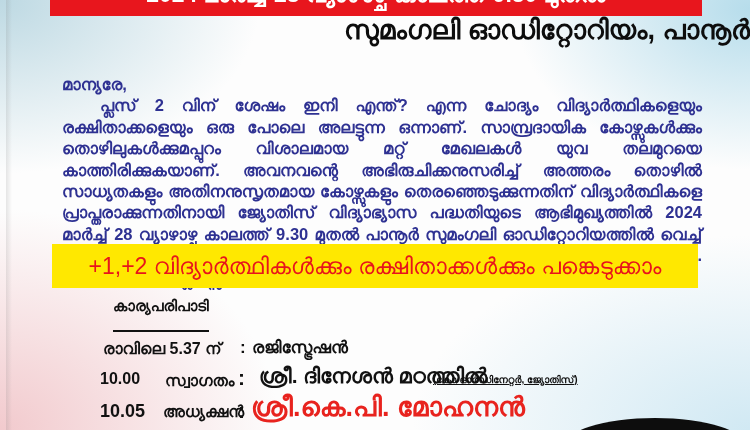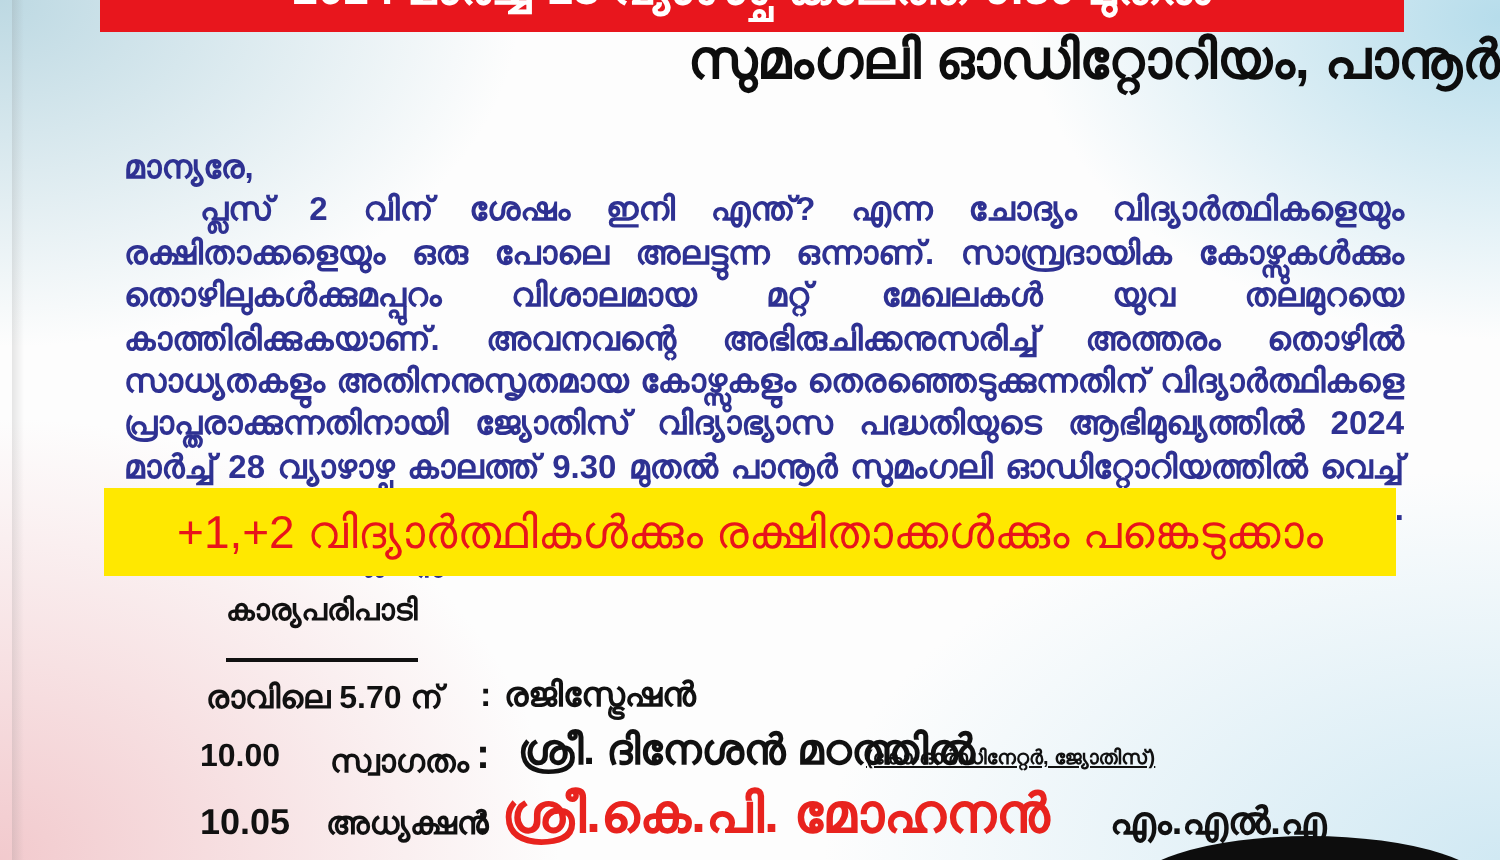--- a/index.html
+++ b/index.html
@@ -85,31 +85,30 @@
     <span class="salutation">മാന്യരേ,</span>
     <span class="body">പ്ലസ് 2 വിന് ശേഷം ഇനി എന്ത്? എന്ന ചോദ്യം വിദ്യാർത്ഥികളെയും രക്ഷിതാക്കളെയും ഒരു പോലെ അലട്ടുന്ന ഒന്നാണ്. സാമ്പ്രദായിക കോഴ്സുകൾക്കും തൊഴിലുകൾക്കുമപ്പുറം വിശാലമായ മറ്റ് മേഖലകൾ യുവ തലമുറയെ കാത്തിരിക്കുകയാണ്. അവനവന്റെ അഭിരുചിക്കനുസരിച്ച് അത്തരം തൊഴിൽ സാധ്യതകളും അതിനനുസൃതമായ കോഴ്സുകളും തെരഞ്ഞെടുക്കുന്നതിന് വിദ്യാർത്ഥികളെ പ്രാപ്തരാക്കുന്നതിനായി ജ്യോതിസ് വിദ്യാഭ്യാസ പദ്ധതിയുടെ ആഭിമുഖ്യത്തിൽ 2024 മാർച്ച് 28 വ്യാഴാഴ്ച കാലത്ത് 9.30 മുതൽ പാനൂർ സുമംഗലി ഓഡിറ്റോറിയത്തിൽ വെച്ച് കരിയർ ഗൈഡൻസ് പ്രോഗ്രാം നടത്തുന്നു. പ്രശസ്ത കരിയർ എക്സ്പേർട്ട് ഡോ: ടി.പി. സേതുമാധവൻ ക്ലാസ്സ് നയിക്കുന്നു.</span>
   </div>
 
   <div class="yellow-banner">
     <span>+1,+2 വിദ്യാർത്ഥികൾക്കും രക്ഷിതാക്കൾക്കും പങ്കെടുക്കാം</span>
   </div>
 
   <div class="agenda-heading">കാര്യപരിപാടി</div>
 
-  <span class="chunk r1-time">രാവിലെ 5.70 ന്</span>
+  <span class="chunk r1-time">രാവിലെ 5.37 ന്</span>
   <span class="chunk r1-colon">:</span>
   <span class="chunk r1-value">രജിസ്ട്രേഷൻ</span>
 
   <span class="chunk r2-time">10.00</span>
   <span class="chunk r2-label">സ്വാഗതം</span>
   <span class="chunk r2-colon">:</span>
   <span class="chunk r2-value">ശ്രീ. ദിനേശൻ മഠത്തിൽ</span>
   <span class="chunk r2-note">(കോ-ഓർഡിനേറ്റർ, ജ്യോതിസ്)</span>
 
   <span class="chunk r3-time">10.05</span>
   <span class="chunk r3-label">അധ്യക്ഷൻ</span>
   <span class="chunk r3-colon">:</span>
   <span class="chunk r3-value">ശ്രീ.കെ.പി. മോഹനൻ</span>
-  <span class="chunk r3-suffix">എം.എൽ.എ</span>
 
   <div class="black-ribbon"></div>
 
 </div>
 
 </body></html>

